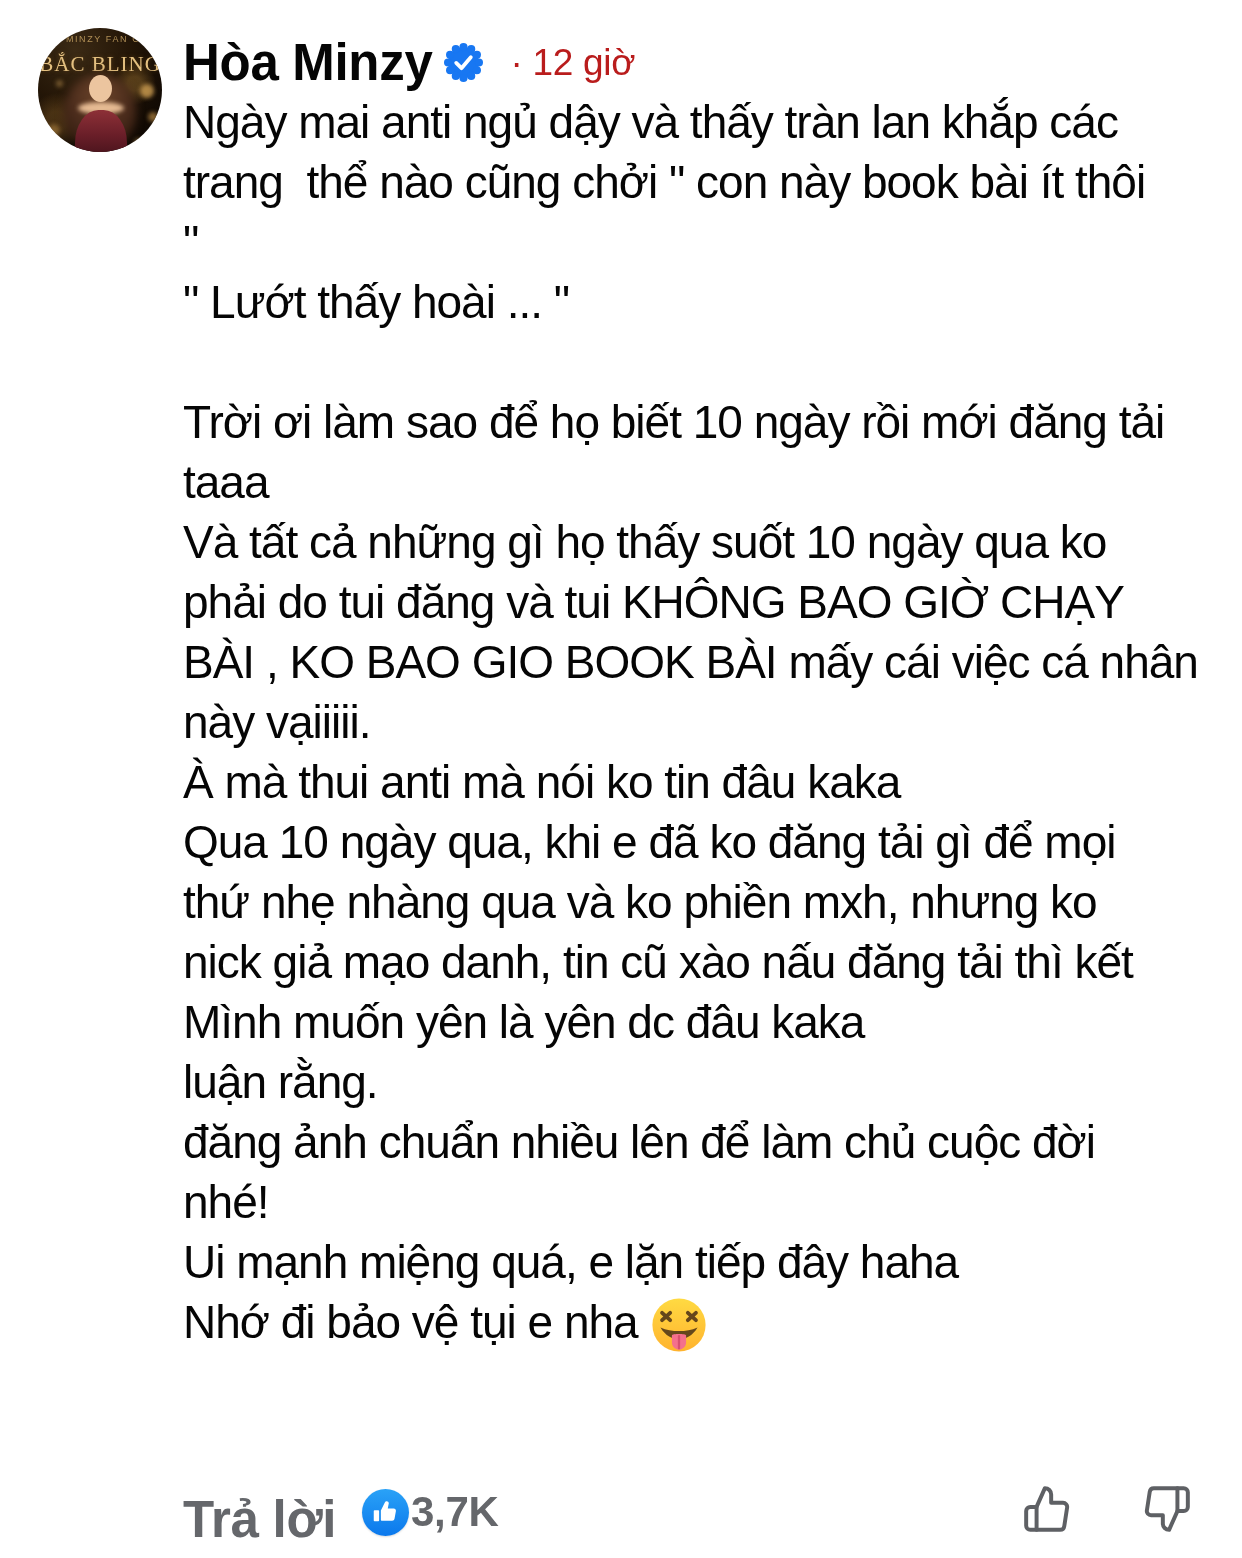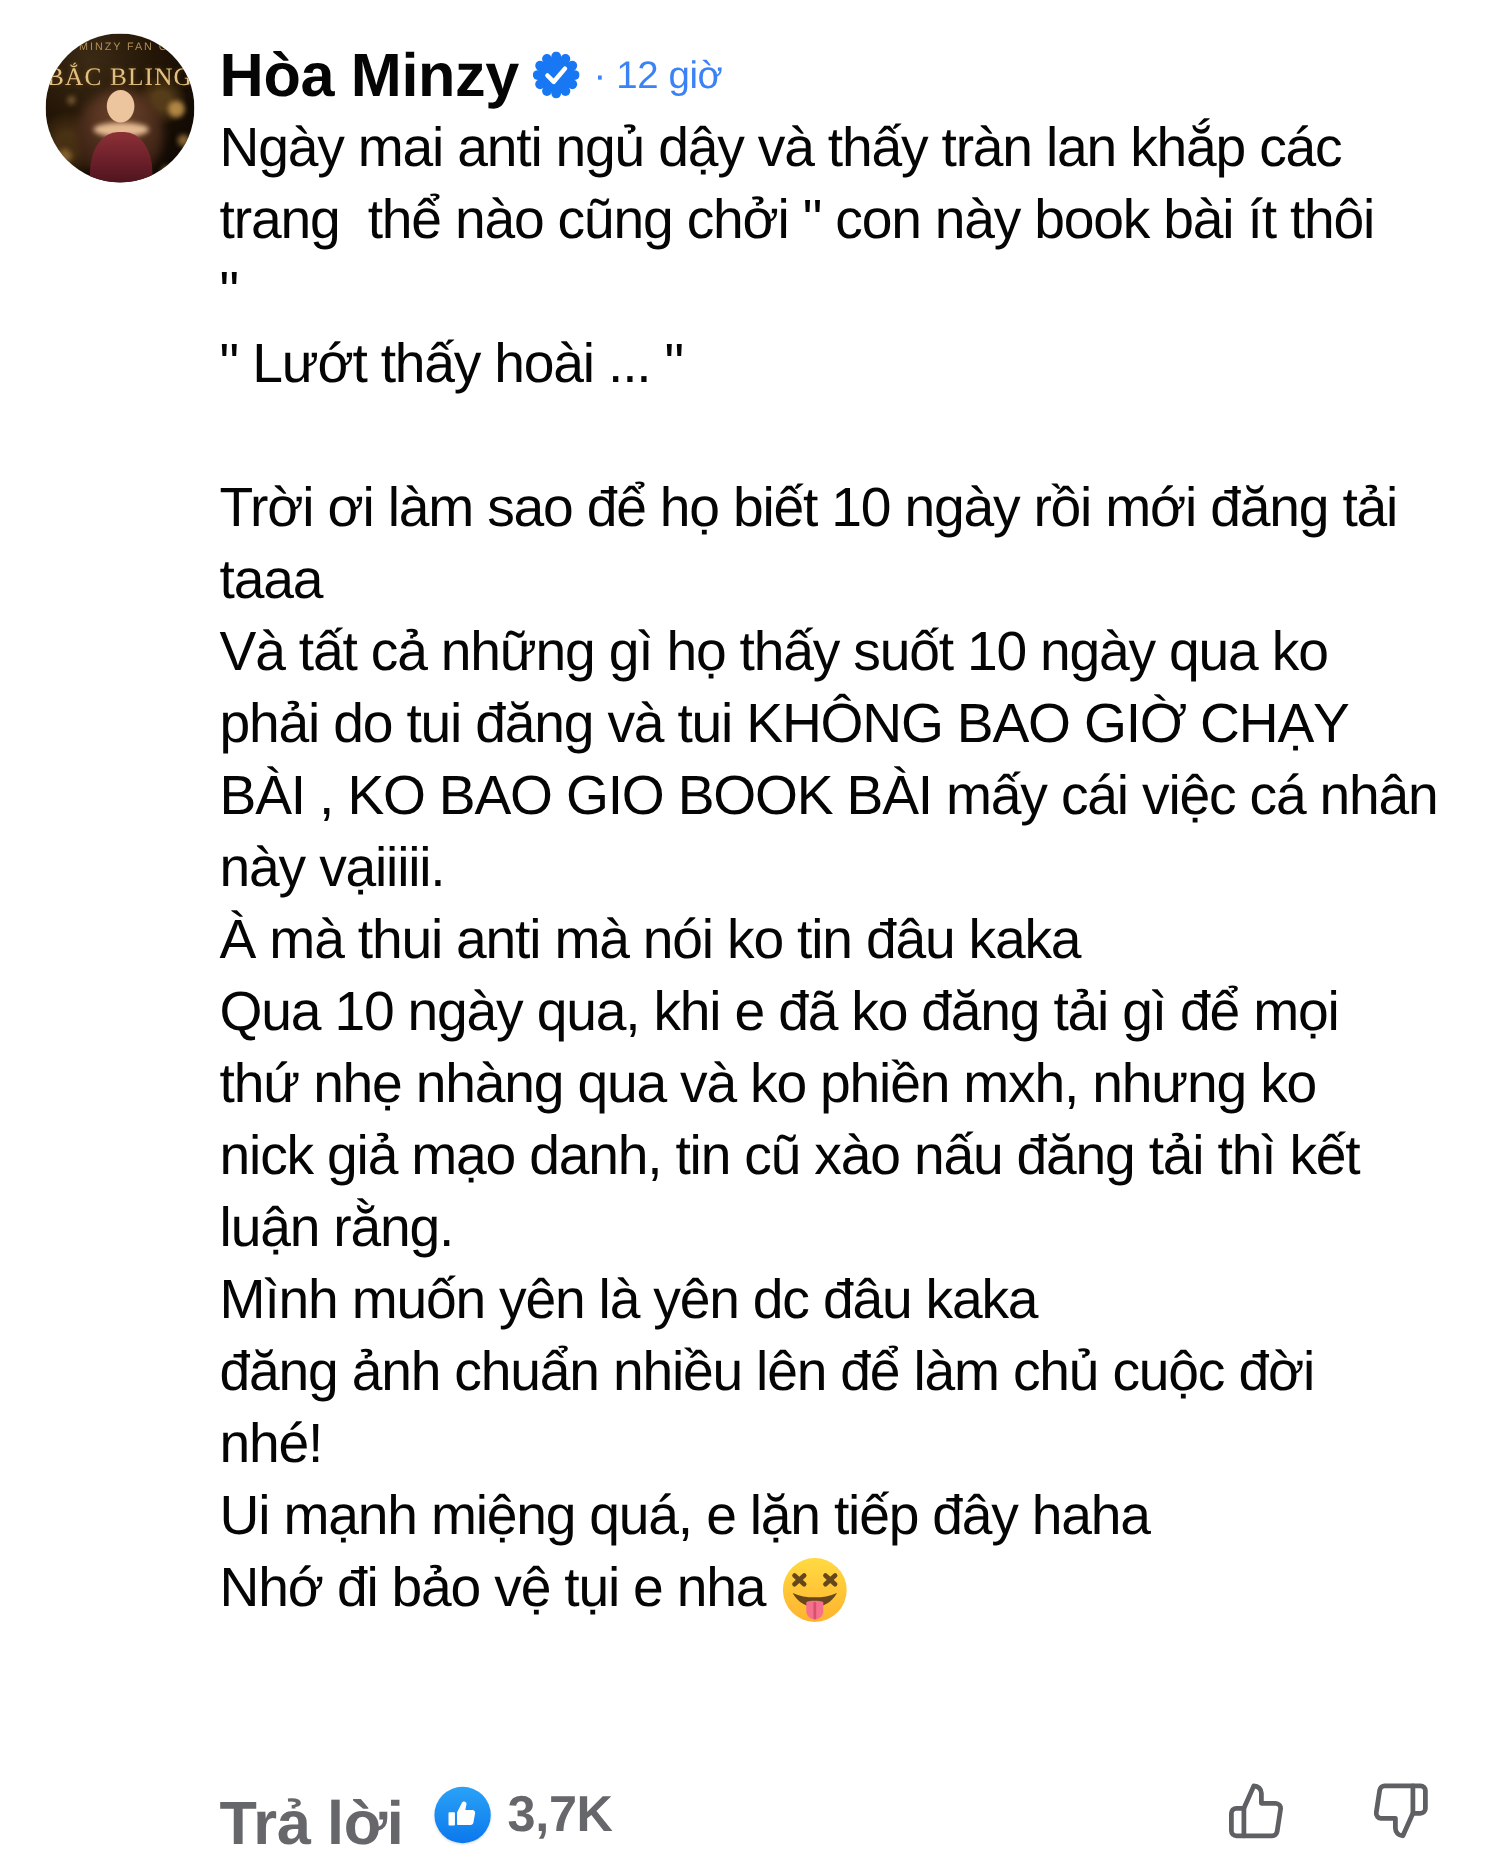--- a/index.html
+++ b/index.html
@@ -29,36 +29,36 @@
     background:#e5ba92;filter:blur(2px);}
   .av-face{position:absolute;left:51px;top:47px;width:23px;height:27px;border-radius:50%;
     background:#ecc59f;filter:blur(.5px);}
   .av-dress{position:absolute;left:37px;top:82px;width:52px;height:44px;
     border-radius:45% 45% 15% 15% / 75% 75% 15% 15%;
     background:linear-gradient(180deg,#8d3037 0%, #6b1f29 55%, #4c141d 100%);}
   
   .header{position:absolute;left:183px;top:33px;display:flex;align-items:center;}
   .author{font-size:51px;font-weight:700;color:#050505;letter-spacing:-.3px;cursor:pointer;}
   .badge{margin-left:11px;width:39px;height:39px;display:block;}
-  .time{margin-left:12px;font-size:32px;font-weight:400;color:#3b82f6;letter-spacing:-.3px;}
+  .time{margin-left:28px;font-size:37px;font-weight:400;color:#b91c1c;letter-spacing:-.3px;}
   
   .body-text{position:absolute;left:183px;top:92px;width:1040px;
     font-size:46px;line-height:60px;color:#050505;letter-spacing:-1px;}
   .t-line{min-height:60px;line-height:60px;white-space:pre;}
   .t-line.last{display:flex;align-items:center;}
   .emoji-svg{width:58px;height:58px;margin-left:12px;transform:translateY(3px);flex:0 0 auto;}
   
   .reply{position:absolute;left:183px;top:1490px;font-size:51px;font-weight:600;
     color:#65676b;letter-spacing:-.3px;cursor:pointer;}
   .like-pill{position:absolute;left:362px;top:1488px;display:flex;align-items:center;cursor:pointer;}
   .like-badge{width:47px;height:47px;border-radius:50%;
     background:linear-gradient(180deg,#2aa2f7 0%, #0b78ec 100%);
     display:flex;align-items:center;justify-content:center;box-shadow:0 1px 2px rgba(0,0,0,.15);}
   .like-badge svg{width:28px;height:28px;display:block;}
-  .like-count{margin-left:14px;font-size:42px;font-weight:700;color:#65676b;letter-spacing:-.3px;}
+  .like-count{margin-left:2px;font-size:42px;font-weight:700;color:#65676b;letter-spacing:-.3px;}
   .vote-btn{position:absolute;top:1484px;width:50px;height:50px;cursor:pointer;}
   .vote-btn svg{width:50px;height:50px;display:block;}
   .vote-up{left:1022px;}
   .vote-down{left:1142px;}
 </style>
 </head>
 <body>
 
 <div class="avatar">
   <span class="av-dot" style="left:102px;top:56px;width:14px;height:14px;background:#cf9f52;opacity:.8;"></span>
@@ -107,22 +107,22 @@
       <div class="t-line">Trời ơi làm sao để họ biết 10 ngày rồi mới đăng tải</div>
       <div class="t-line">taaa</div>
       <div class="t-line">Và tất cả những gì họ thấy suốt 10 ngày qua ko</div>
       <div class="t-line">phải do tui đăng và tui KHÔNG BAO GIỜ CHẠY</div>
       <div class="t-line">BÀI , KO BAO GIO BOOK BÀI mấy cái việc cá nhân</div>
       <div class="t-line">này vạiiiii.</div>
       <div class="t-line">À mà thui anti mà nói ko tin đâu kaka</div>
       <div class="t-line">Qua 10 ngày qua, khi e đã ko đăng tải gì để mọi</div>
       <div class="t-line">thứ nhẹ nhàng qua và ko phiền mxh, nhưng ko</div>
       <div class="t-line">nick giả mạo danh, tin cũ xào nấu đăng tải thì kết</div>
+      <div class="t-line">Mình muốn yên là yên dc đâu kaka</div>
       <div class="t-line">luận rằng.</div>
-      <div class="t-line">Mình muốn yên là yên dc đâu kaka</div>
       <div class="t-line">đăng ảnh chuẩn nhiều lên để làm chủ cuộc đời</div>
       <div class="t-line">nhé!</div>
       <div class="t-line">Ui mạnh miệng quá, e lặn tiếp đây haha</div>
     </div>
   <div class="t-line last">
     <span>Nhớ đi bảo vệ tụi e nha</span>
     <svg class="emoji-svg" viewBox="0 0 36 36">
       <defs>
         <linearGradient id="eg" x1="0" y1="0" x2="0" y2="1">
           <stop offset="0" stop-color="#ffda42"></stop>

